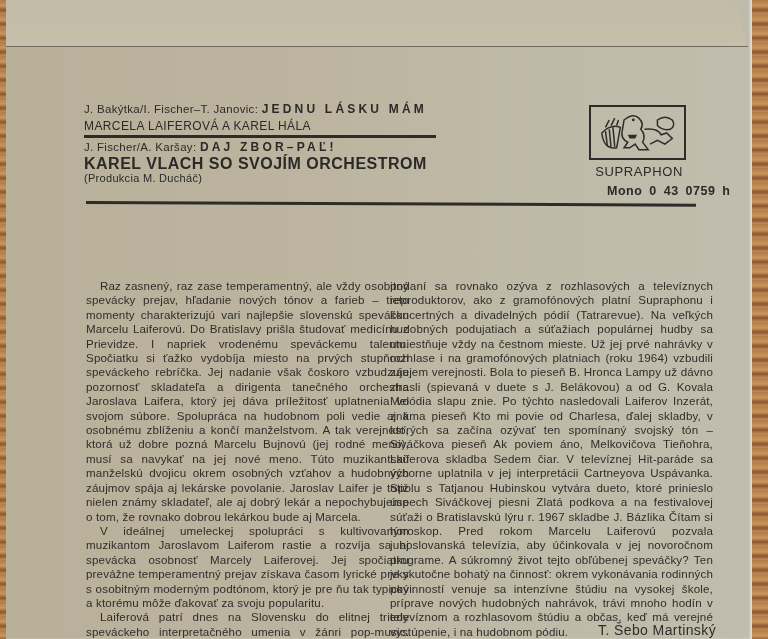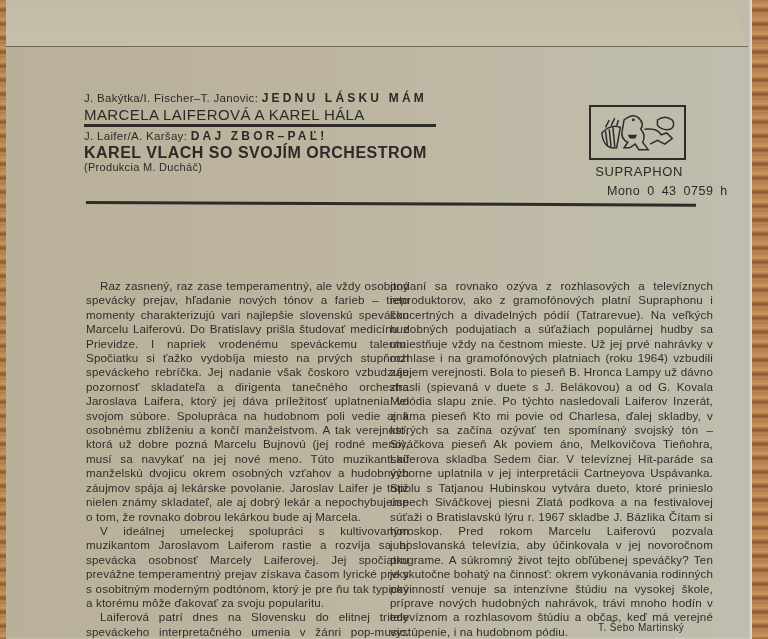--- a/index.html
+++ b/index.html
@@ -15,71 +15,71 @@
     }
     .flap {
       position: absolute; left: 0; top: 0; width: 742px; height: 46px;
       background: linear-gradient(180deg, #c2bba6 0%, #c6bfab 100%);
       border-bottom: 1px solid #6f6a5d;
     }
     .flap-edge {
       position: absolute; right: 0; top: 0; width: 0; height: 0;
       border-left: 14px solid transparent; border-top: 46px solid #bfbaa9;
     }
-    .header { position: absolute; left: 78px; top: 90px; width: 610px; color: #2b2a28; }
+    .header { position: absolute; left: 78px; top: 101px; width: 610px; color: #2b2a28; }
     .credit-line { font-size: 11.5px; letter-spacing: 0.3px; line-height: 17px; white-space: nowrap; }
     .title { font-weight: bold; letter-spacing: 3.2px; font-size: 12px; }
-    .artist { font-size: 15px; letter-spacing: 0.4px; line-height: 16px; white-space: nowrap; }
+    .artist { font-size: 12px; letter-spacing: 0.4px; line-height: 16px; white-space: nowrap; }
     .orchestra { font-weight: bold; font-size: 16px; letter-spacing: 0.5px; line-height: 15px; }
     .production { font-size: 11px; letter-spacing: 0.3px; line-height: 15px; }
     .underline-short { width: 352px; height: 3px; background: #2d2c29; margin: 1px 0 1px 0; }
     .rule-long {
       position: absolute; left: 80px; top: 201px; width: 610px; height: 3px;
       background: #2d2c29; transform: rotate(0.25deg); transform-origin: left center;
     }
     .logo-box {
       position: absolute; left: 583px; top: 105px; width: 97px; height: 55px;
       border: 2px solid #2d2c29; box-sizing: border-box;
     }
     .logo-box svg { width: 100%; height: 100%; }
     .brand {
       position: absolute; left: 583px; top: 164px; width: 100px; text-align: center;
       font-weight: normal; font-size: 13px; letter-spacing: 0.6px; color: #2b2a28;
     }
     .catalog {
-      position: absolute; left: 555px; top: 184px; font-weight: normal; font-size: 12.5px;
+      position: absolute; left: 555px; top: 184px; font-weight: bold; font-size: 12.5px;
       letter-spacing: 0.5px; color: #2b2a28; word-spacing: 3px; padding-left: 46px;
     }
     .col {
       position: absolute; top: 279px; width: 323px; color: #2e2d2a;
       font-size: 11.6px; line-height: 14.4px; text-align: justify; letter-spacing: 0.15px;
     }
     .col.left { left: 80px; }
     .col.right { left: 384px; }
     .col p { margin: 0; text-indent: 14px; }
     .col p.cont { text-indent: 0; }
-    .signature { position: absolute; left: 592px; top: 622px; font-size: 10px; color: #2e2d2a; letter-spacing: 0.4px; }
+    .signature { position: absolute; left: 592px; top: 622px; font-size: 14px; color: #2e2d2a; letter-spacing: 0.4px; }
   </style>
 </head>
 <body>
 
 <div class="sleeve">
   <div class="flap">
       <div class="flap-edge"></div>
     </div>
 
   <div class="header">
     <div class="credit-line">
       <span>J. Bakýtka/I. Fischer–T. Janovic:</span>
       <span class="title">JEDNU LÁSKU MÁM</span>
     </div>
     <div class="artist">MARCELA LAIFEROVÁ A KAREL HÁLA</div>
     <div class="underline-short"></div>
     <div class="credit-line">
-      <span>J. Laifer/A. Karšay:</span>
+      <span>J. Fischer/A. Karšay:</span>
       <span class="title">DAJ ZBOR–PAĽ!</span>
     </div>
     <div class="orchestra">KAREL VLACH SO SVOJÍM ORCHESTROM</div>
     <div class="production">(Produkcia M. Ducháč)</div>
   </div>
 
   <div class="logo-box">
     <svg viewBox="0 0 97 55">
       <g fill="none" stroke="#2d2c29" stroke-width="1.6">
         <path d="M10 28 Q12 46 26 44 L30 22 Q20 18 10 28 Z"></path>

